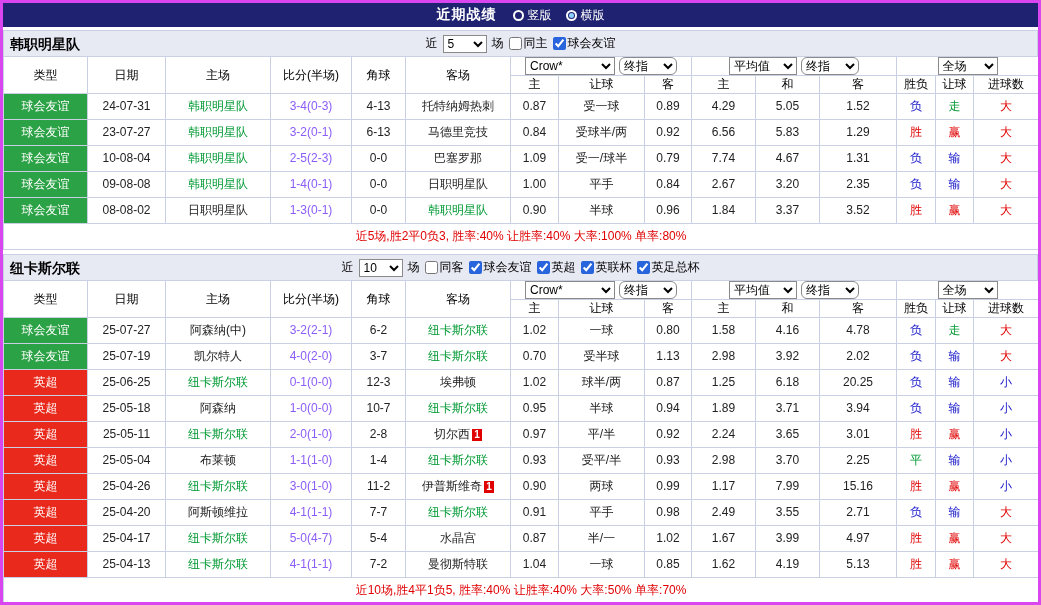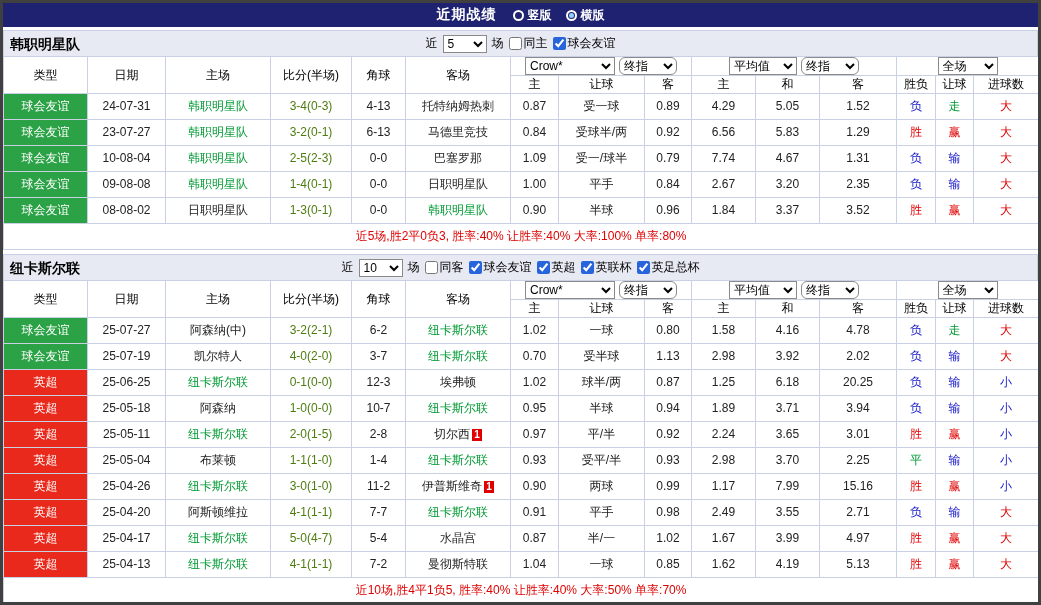--- a/index.html
+++ b/index.html
@@ -1,22 +1,22 @@
 <!DOCTYPE html>
 <html><head>
 <meta charset="utf-8">
 <style>
   * { box-sizing: border-box; margin: 0; padding: 0; }
   html,body { background:#fff; }
   body { font-family: "Liberation Sans", "DejaVu Sans", sans-serif; }
-  .page { width:1041px; height:605px; border:3px solid #404040; background:#fff; overflow:hidden; }
+  .page { width:1041px; height:605px; border:3px solid #d946ef; background:#fff; overflow:hidden; }
 
   .topbar { height:24px; background:#1f2270; display:flex; align-items:center; justify-content:center; gap:16px; color:#fff; }
   .topbar-title { font-weight:bold; font-size:14px; letter-spacing:1px; }
-  .radio-group { display:flex; align-items:center; gap:14px;font-weight:bold; }
+  .radio-group { display:flex; align-items:center; gap:14px; }
   .radio-opt { display:flex; align-items:center; gap:4px; cursor:pointer; font-size:12px; color:#fff; }
   .radio { width:11px; height:11px; border:2px solid #fff; border-radius:50%; position:relative; display:inline-block; background:transparent; }
   .radio.checked::after { content:""; position:absolute; left:1px; top:1px; right:1px; bottom:1px; background:#8fd0ff; border-radius:50%; }
 
   .section { margin-top:3px; }
   .section + .section { margin-top:4px; }
   .section-header { height:26px; background:#e7e9f3; border:1px solid #c9d0e4; border-bottom:none; position:relative; display:flex; align-items:center; justify-content:center; }
   .team-name { position:absolute; left:6px; top:0; height:26px; line-height:26px; font-weight:bold; font-size:14px; color:#000; }
   .filters { display:flex; align-items:center; gap:5px; font-size:12px; color:#000; }
   .chk { display:flex; align-items:center; gap:2px; cursor:pointer; }
@@ -29,21 +29,21 @@
   th, td { border:1px solid #c9d0e4; text-align:center; padding:0; overflow:hidden; white-space:nowrap; color:#222; }
   thead th { font-weight:normal; background:#fff; color:#000; }
   .hrow1 th { height:19px; }
   .hrow2 th { height:14px; }
   tbody td { height:25px; line-height:25px; }
   .sel-cell select { margin:0 2px; }
 
   .type-cell { color:#fff; }
   .team { cursor:pointer; }
   .focus { color:#009933; }
-  .score { color:#4d7c0f; cursor:pointer; }
+  .score { color:#8b5cf6; cursor:pointer; }
   .card { display:inline-block; background:#e00000; color:#fff; font-size:10px; line-height:12px; min-width:10px; padding:0 1px; margin-left:2px; vertical-align:middle; font-weight:bold; }
   .summary { color:#e00000; height:25px; line-height:25px; background:#fff; }
 </style>
 </head>
 <body>
 
 <div class="page">
   <div class="topbar">
     <span class="topbar-title">近期战绩</span>
     <span class="radio-group">
@@ -348,21 +348,21 @@
               <td>3.71</td>
               <td>3.94</td>
               <td style="color:#1616c8">负</td>
               <td style="color:#1616c8">输</td>
               <td style="color:#1616c8">小</td>
             </tr>
             <tr>
               <td class="type-cell" style="background:#e8291c">英超</td>
               <td>25-05-11</td>
               <td><span class="team focus">纽卡斯尔联</span></td>
-              <td class="score">2-0(1-5)</td>
+              <td class="score">2-0(1-0)</td>
               <td>2-8</td>
               <td><span class="team">切尔西</span><span class="card">1</span></td>
               <td>0.97</td>
               <td>平/半</td>
               <td>0.92</td>
               <td>2.24</td>
               <td>3.65</td>
               <td>3.01</td>
               <td style="color:#e00000">胜</td>
               <td style="color:#e00000">赢</td>

